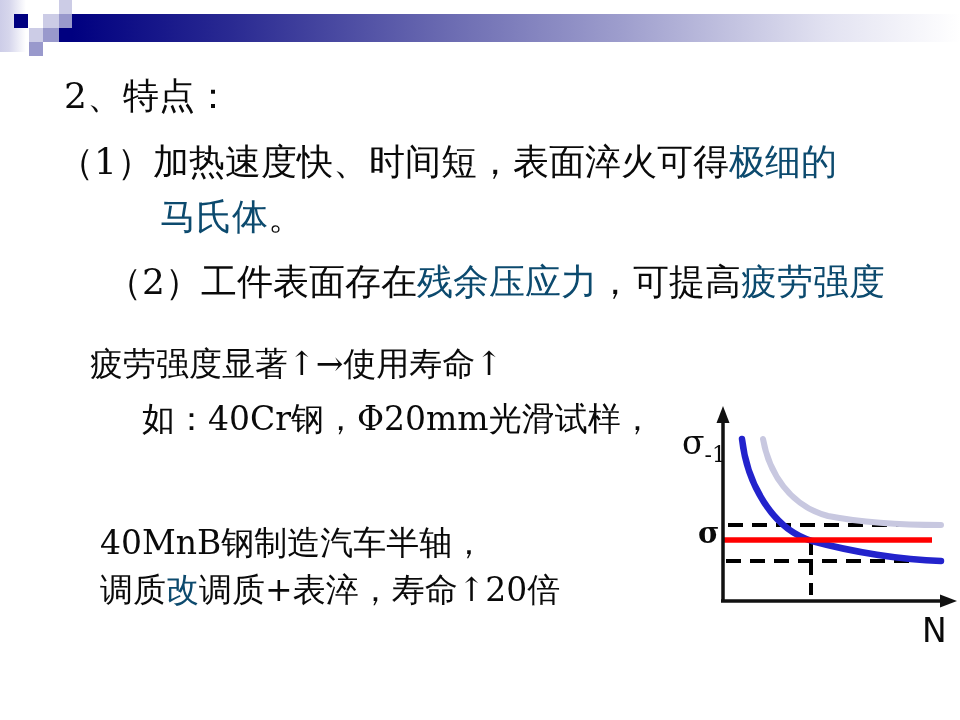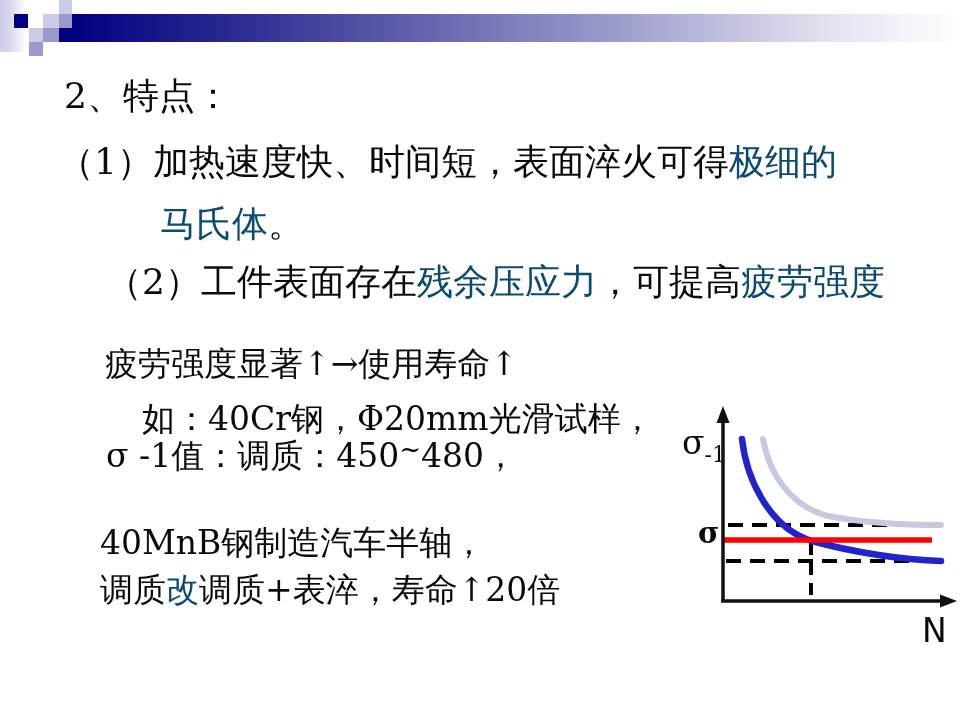--- a/index.html
+++ b/index.html
@@ -43,27 +43,26 @@
   <div class="sq" style="left:29px;top:28px;width:14px;height:14px;background:#cccce6;"></div>
   <div class="sq" style="left:43px;top:28px;width:16px;height:14px;background:#9999cc;"></div>
   <div class="sq" style="left:59px;top:28px;width:13px;height:14px;background:#000080;"></div>
   <div class="sq" style="left:29px;top:42px;width:14px;height:14px;background:#9999cc;"></div>
   <div class="bar"></div>
 
   <div class="tline title" style="left:64px;top:74px;">2、特点：</div>
 
   <div class="tline pt" style="left:58px;top:140px;"><span>（1）加热速度快、时间短，表面淬火可得</span><span class="blue">极细的</span></div>
 
-  <div class="tline pt" style="left:160px;top:202px;"><span class="blue">马氏体</span><span>。</span></div>
+  <div class="tline pt" style="left:160px;top:195px;"><span class="blue">马氏体</span><span>。</span></div>
 
   <div class="tline pt" style="left:58px;top:260px;margin-left:48px;"><span>（2）工件表面存在</span><span class="blue">残余压应力</span><span>，可提高</span><span class="blue">疲劳强度</span></div>
 
-  <div class="tline body-line" style="left:105px;top:344px;">疲劳强度显著↑→使用寿命↑</div>
+  <div class="tline body-line" style="left:90px;top:344px;">疲劳强度显著↑→使用寿命↑</div>
   <div class="tline body-line" style="left:102px;top:399px;margin-left:40px;">如：40Cr钢，Φ20mm光滑试样，</div>
-  <div class="tline body-line" style="left:106px;top:434px;"><span>σ -1值：调质：450</span><span class="tilde">~</span><span>480，</span></div>
   <div class="tline body-line" style="left:100px;top:523px;">40MnB钢制造汽车半轴，</div>
   <div class="tline body-line" style="left:100px;top:570px;"><span>调质</span><span class="blue">改</span><span>调质+表淬，寿命↑20倍</span></div>
 
   <div class="figure">
     <svg width="312" height="260" viewBox="0 0 312 260">
 
       <line x1="68" y1="122" x2="246" y2="122" stroke="#000" stroke-width="4" stroke-dasharray="15,9"></line>
       <line x1="66" y1="158" x2="256" y2="158" stroke="#000" stroke-width="4" stroke-dasharray="15,9"></line>
       <line x1="151" y1="140" x2="151" y2="197" stroke="#000" stroke-width="4" stroke-dasharray="12,8"></line>
 

